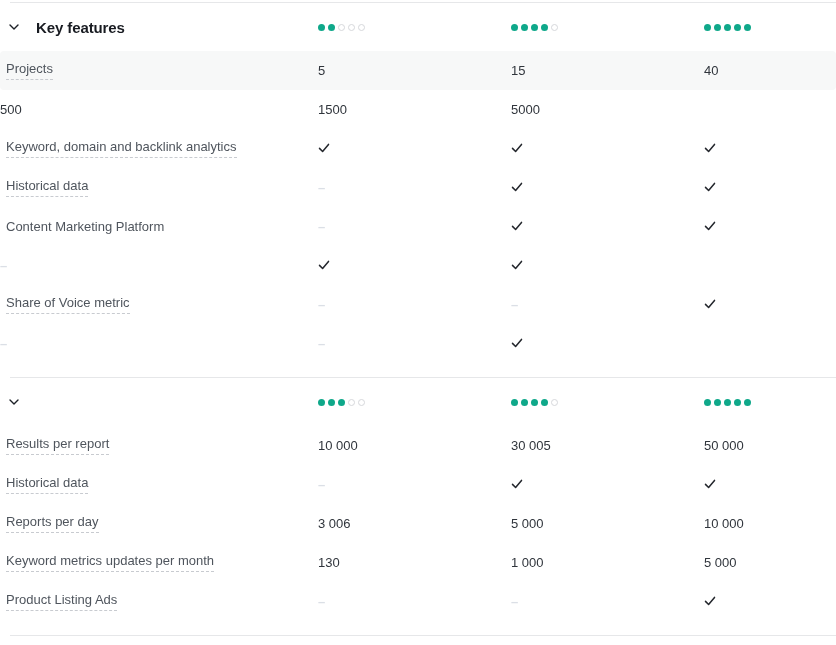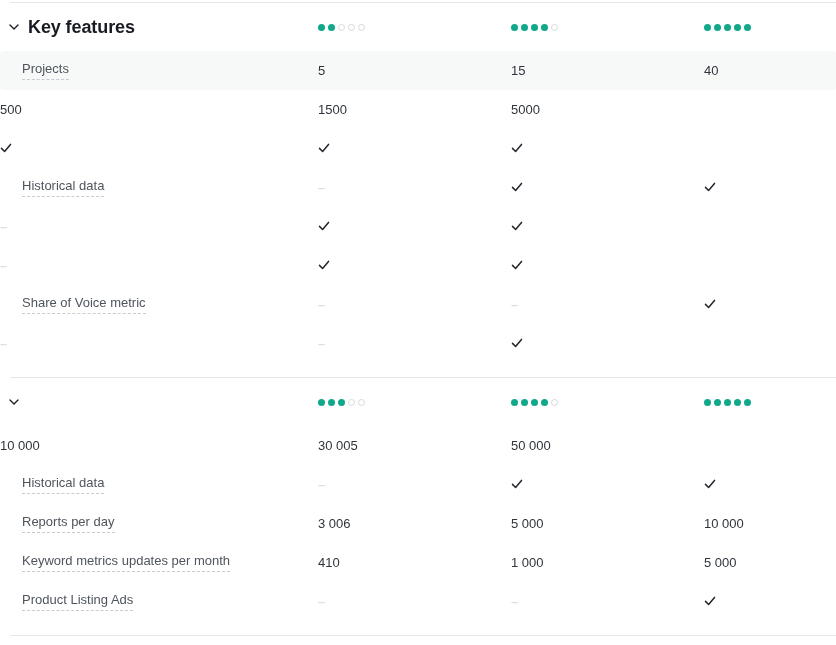--- a/index.html
+++ b/index.html
@@ -33,42 +33,42 @@
 
   .section-header { height: 48px; cursor: pointer; }
   .section-title-cell {
     display: flex;
     align-items: center;
     gap: 9px;
     padding-left: 9px;
   }
   .chevron { display: inline-flex; align-items: center; }
   .section-title {
-    margin: 0;
-    font-size: 18px;
+    margin: 8px;
+    font-size: 15px;
     font-weight: 700;
     color: #181b21;
     letter-spacing: -0.1px;
   }
 
   .dots-cell { display: flex; align-items: center; gap: 3px; }
   .dot {
     width: 7px;
     height: 7px;
     border-radius: 50%;
     box-sizing: border-box;
   }
   .dot.filled { background: #0fa88a; }
   .dot.empty { border: 1px solid #d6d8db; background: #ffffff; }
 
   .feature-row { height: 39px; border-radius: 4px; }
   .feature-row.highlighted { background: #f7f8f8; }
 
   .label-cell {
-    padding-left: 22px;
+    padding-left: 6px;
     font-size: 13px;
     color: #4f555d;
     white-space: nowrap;
   }
   .feature-label { display: inline-block; line-height: 1.2; }
   .feature-label.underlined {
     border-bottom: 1px dashed #c8cbd0;
     padding-bottom: 2px;
     cursor: help;
   }
@@ -135,20 +135,23 @@
     <div class="value-cell">40</div>
   </div>
 
   <div class="grid-row feature-row">
     <div class="value-cell">500</div>
     <div class="value-cell">1500</div>
     <div class="value-cell">5000</div>
   </div>
 
   <div class="grid-row feature-row">
+    <div class="label-cell">
+      <span class="feature-label underlined">Keyword, domain and backlink analytics</span>
+    </div>
     <div class="value-cell"><span class="check">
                 <svg width="12" height="10" viewBox="0 0 12 10">
                   <path d="M1.5 5.4l3.1 3.1L10.5 1.4" stroke="#23262c" stroke-width="1.5" fill="none" stroke-linecap="round" stroke-linejoin="round"></path>
                 </svg>
               </span></div>
     <div class="value-cell"><span class="check">
                 <svg width="12" height="10" viewBox="0 0 12 10">
                   <path d="M1.5 5.4l3.1 3.1L10.5 1.4" stroke="#23262c" stroke-width="1.5" fill="none" stroke-linecap="round" stroke-linejoin="round"></path>
                 </svg>
               </span></div>
@@ -170,20 +173,23 @@
                 </svg>
               </span></div>
     <div class="value-cell"><span class="check">
                 <svg width="12" height="10" viewBox="0 0 12 10">
                   <path d="M1.5 5.4l3.1 3.1L10.5 1.4" stroke="#23262c" stroke-width="1.5" fill="none" stroke-linecap="round" stroke-linejoin="round"></path>
                 </svg>
               </span></div>
   </div>
 
   <div class="grid-row feature-row">
+    <div class="label-cell">
+      <span class="feature-label">Content Marketing Platform</span>
+    </div>
     <div class="value-cell"><span class="dash">–</span></div>
     <div class="value-cell"><span class="check">
                 <svg width="12" height="10" viewBox="0 0 12 10">
                   <path d="M1.5 5.4l3.1 3.1L10.5 1.4" stroke="#23262c" stroke-width="1.5" fill="none" stroke-linecap="round" stroke-linejoin="round"></path>
                 </svg>
               </span></div>
     <div class="value-cell"><span class="check">
                 <svg width="12" height="10" viewBox="0 0 12 10">
                   <path d="M1.5 5.4l3.1 3.1L10.5 1.4" stroke="#23262c" stroke-width="1.5" fill="none" stroke-linecap="round" stroke-linejoin="round"></path>
                 </svg>
@@ -255,20 +261,23 @@
       <div class="dots-cell">
             <span class="dot filled"></span>
             <span class="dot filled"></span>
             <span class="dot filled"></span>
             <span class="dot filled"></span>
             <span class="dot filled"></span>
           </div>
     </div>
     <div class="rows">
   <div class="grid-row feature-row">
+    <div class="label-cell">
+      <span class="feature-label underlined">Results per report</span>
+    </div>
     <div class="value-cell">10 000</div>
     <div class="value-cell">30 005</div>
     <div class="value-cell">50 000</div>
   </div>
 
   <div class="grid-row feature-row">
     <div class="label-cell">
       <span class="feature-label underlined">Historical data</span>
     </div>
     <div class="value-cell"><span class="dash">–</span></div>
@@ -290,21 +299,21 @@
     </div>
     <div class="value-cell">3 006</div>
     <div class="value-cell">5 000</div>
     <div class="value-cell">10 000</div>
   </div>
 
   <div class="grid-row feature-row">
     <div class="label-cell">
       <span class="feature-label underlined">Keyword metrics updates per month</span>
     </div>
-    <div class="value-cell">410</div>
+    <div class="value-cell">130</div>
     <div class="value-cell">1 000</div>
     <div class="value-cell">5 000</div>
   </div>
 
   <div class="grid-row feature-row">
     <div class="label-cell">
       <span class="feature-label underlined">Product Listing Ads</span>
     </div>
     <div class="value-cell"><span class="dash">–</span></div>
     <div class="value-cell"><span class="dash">–</span></div>

